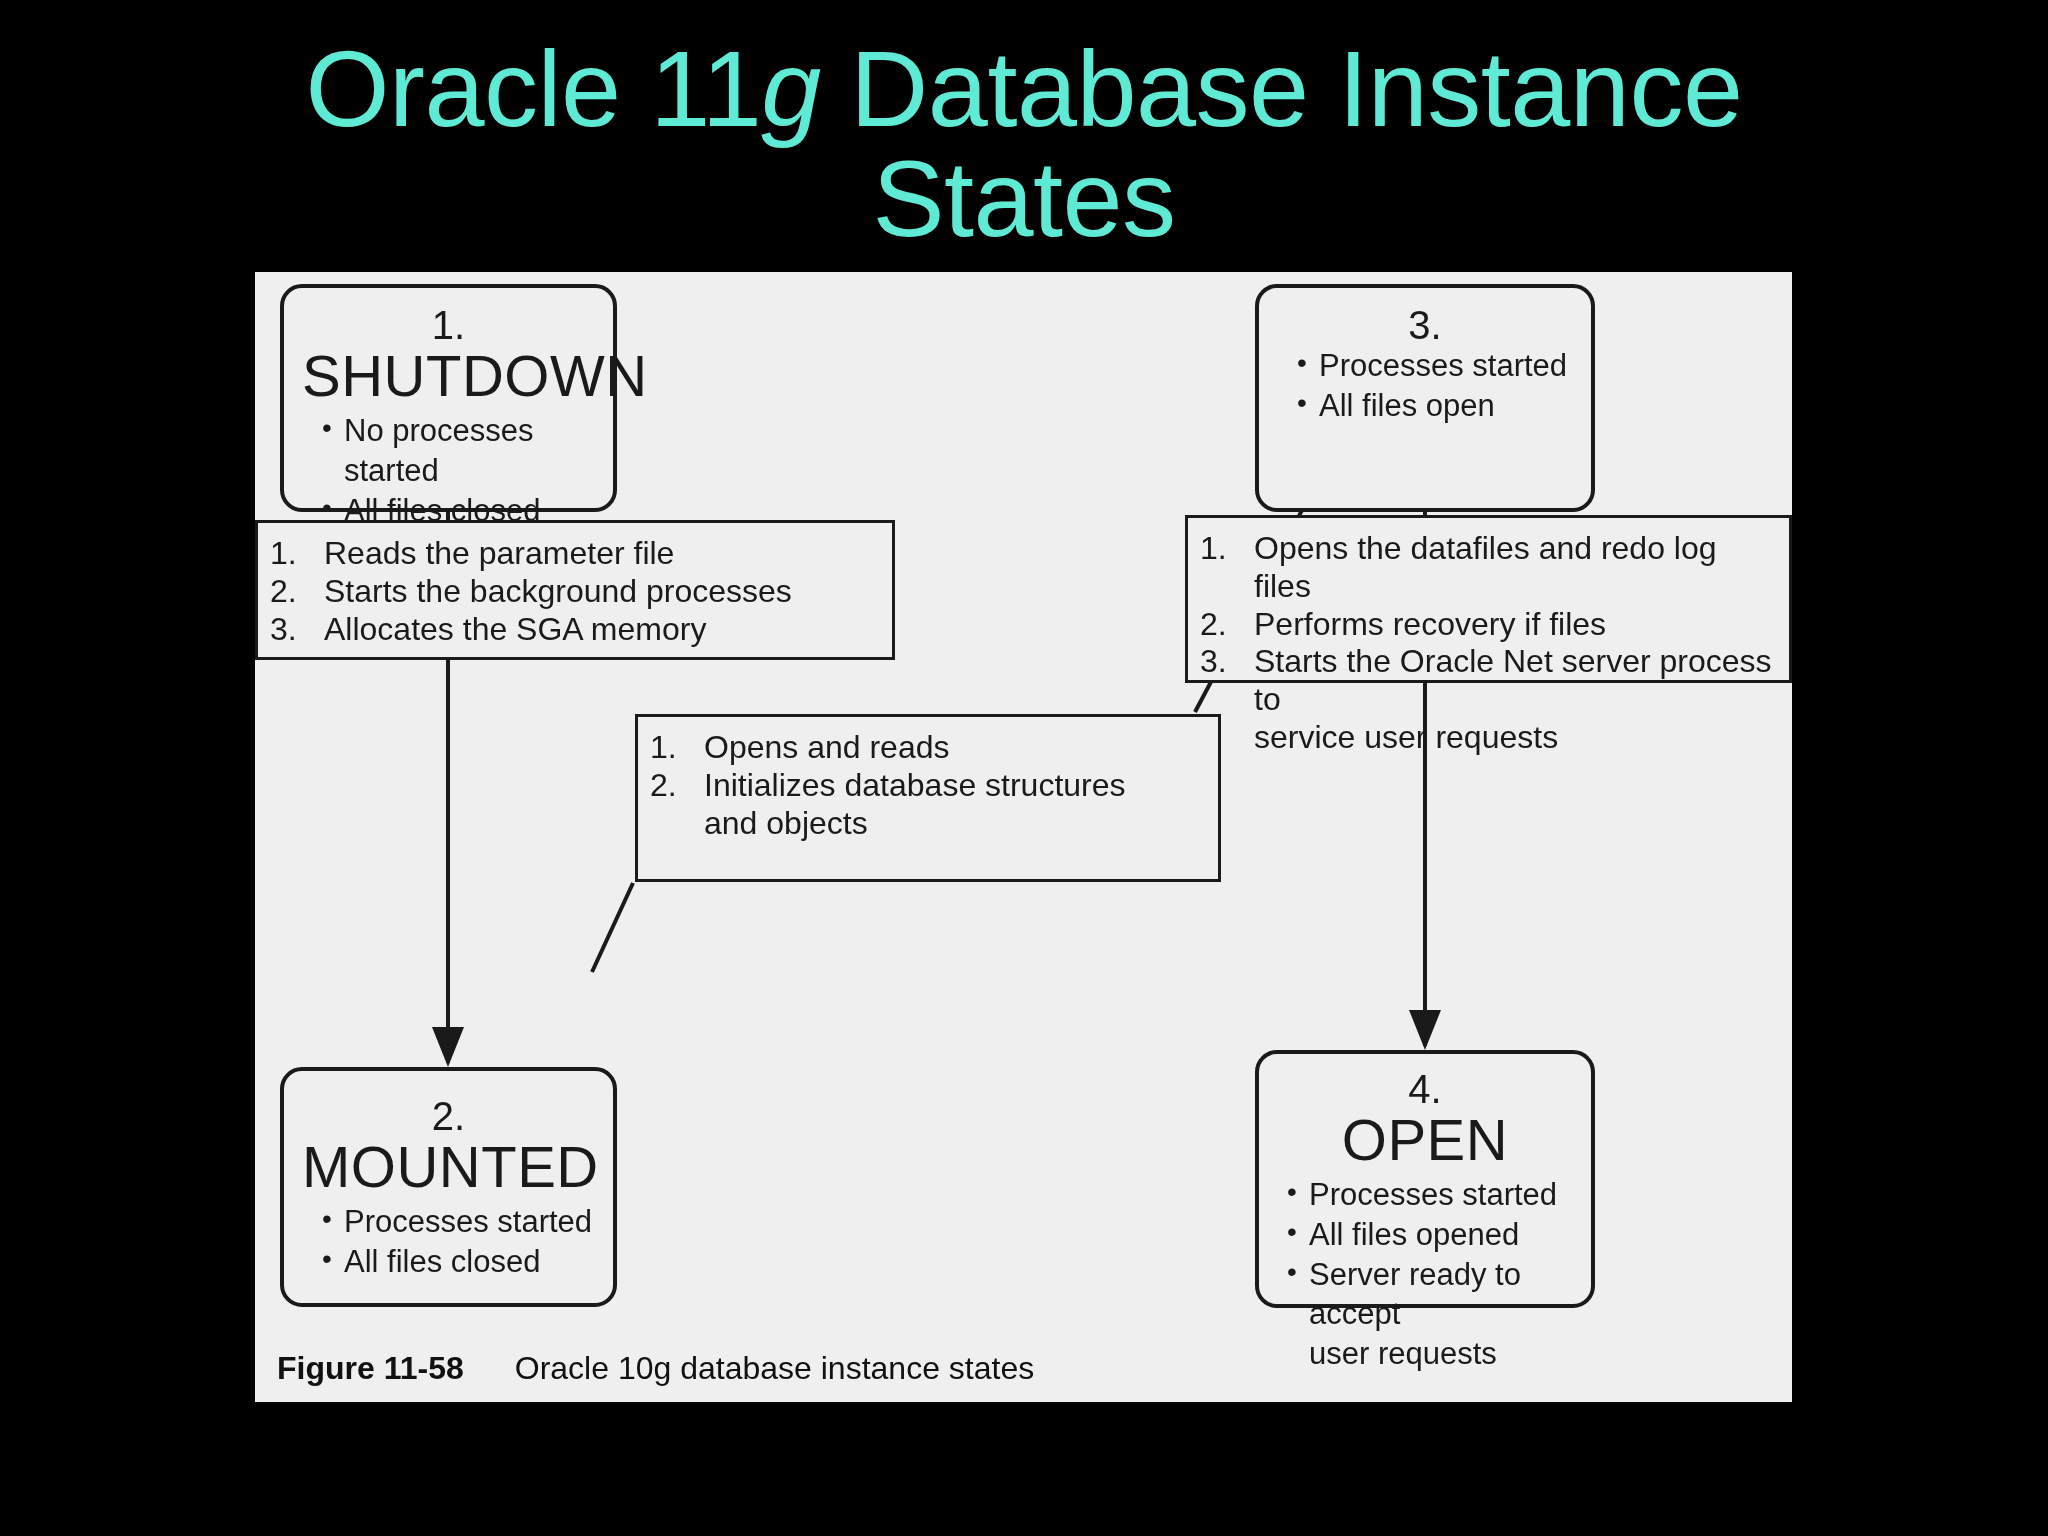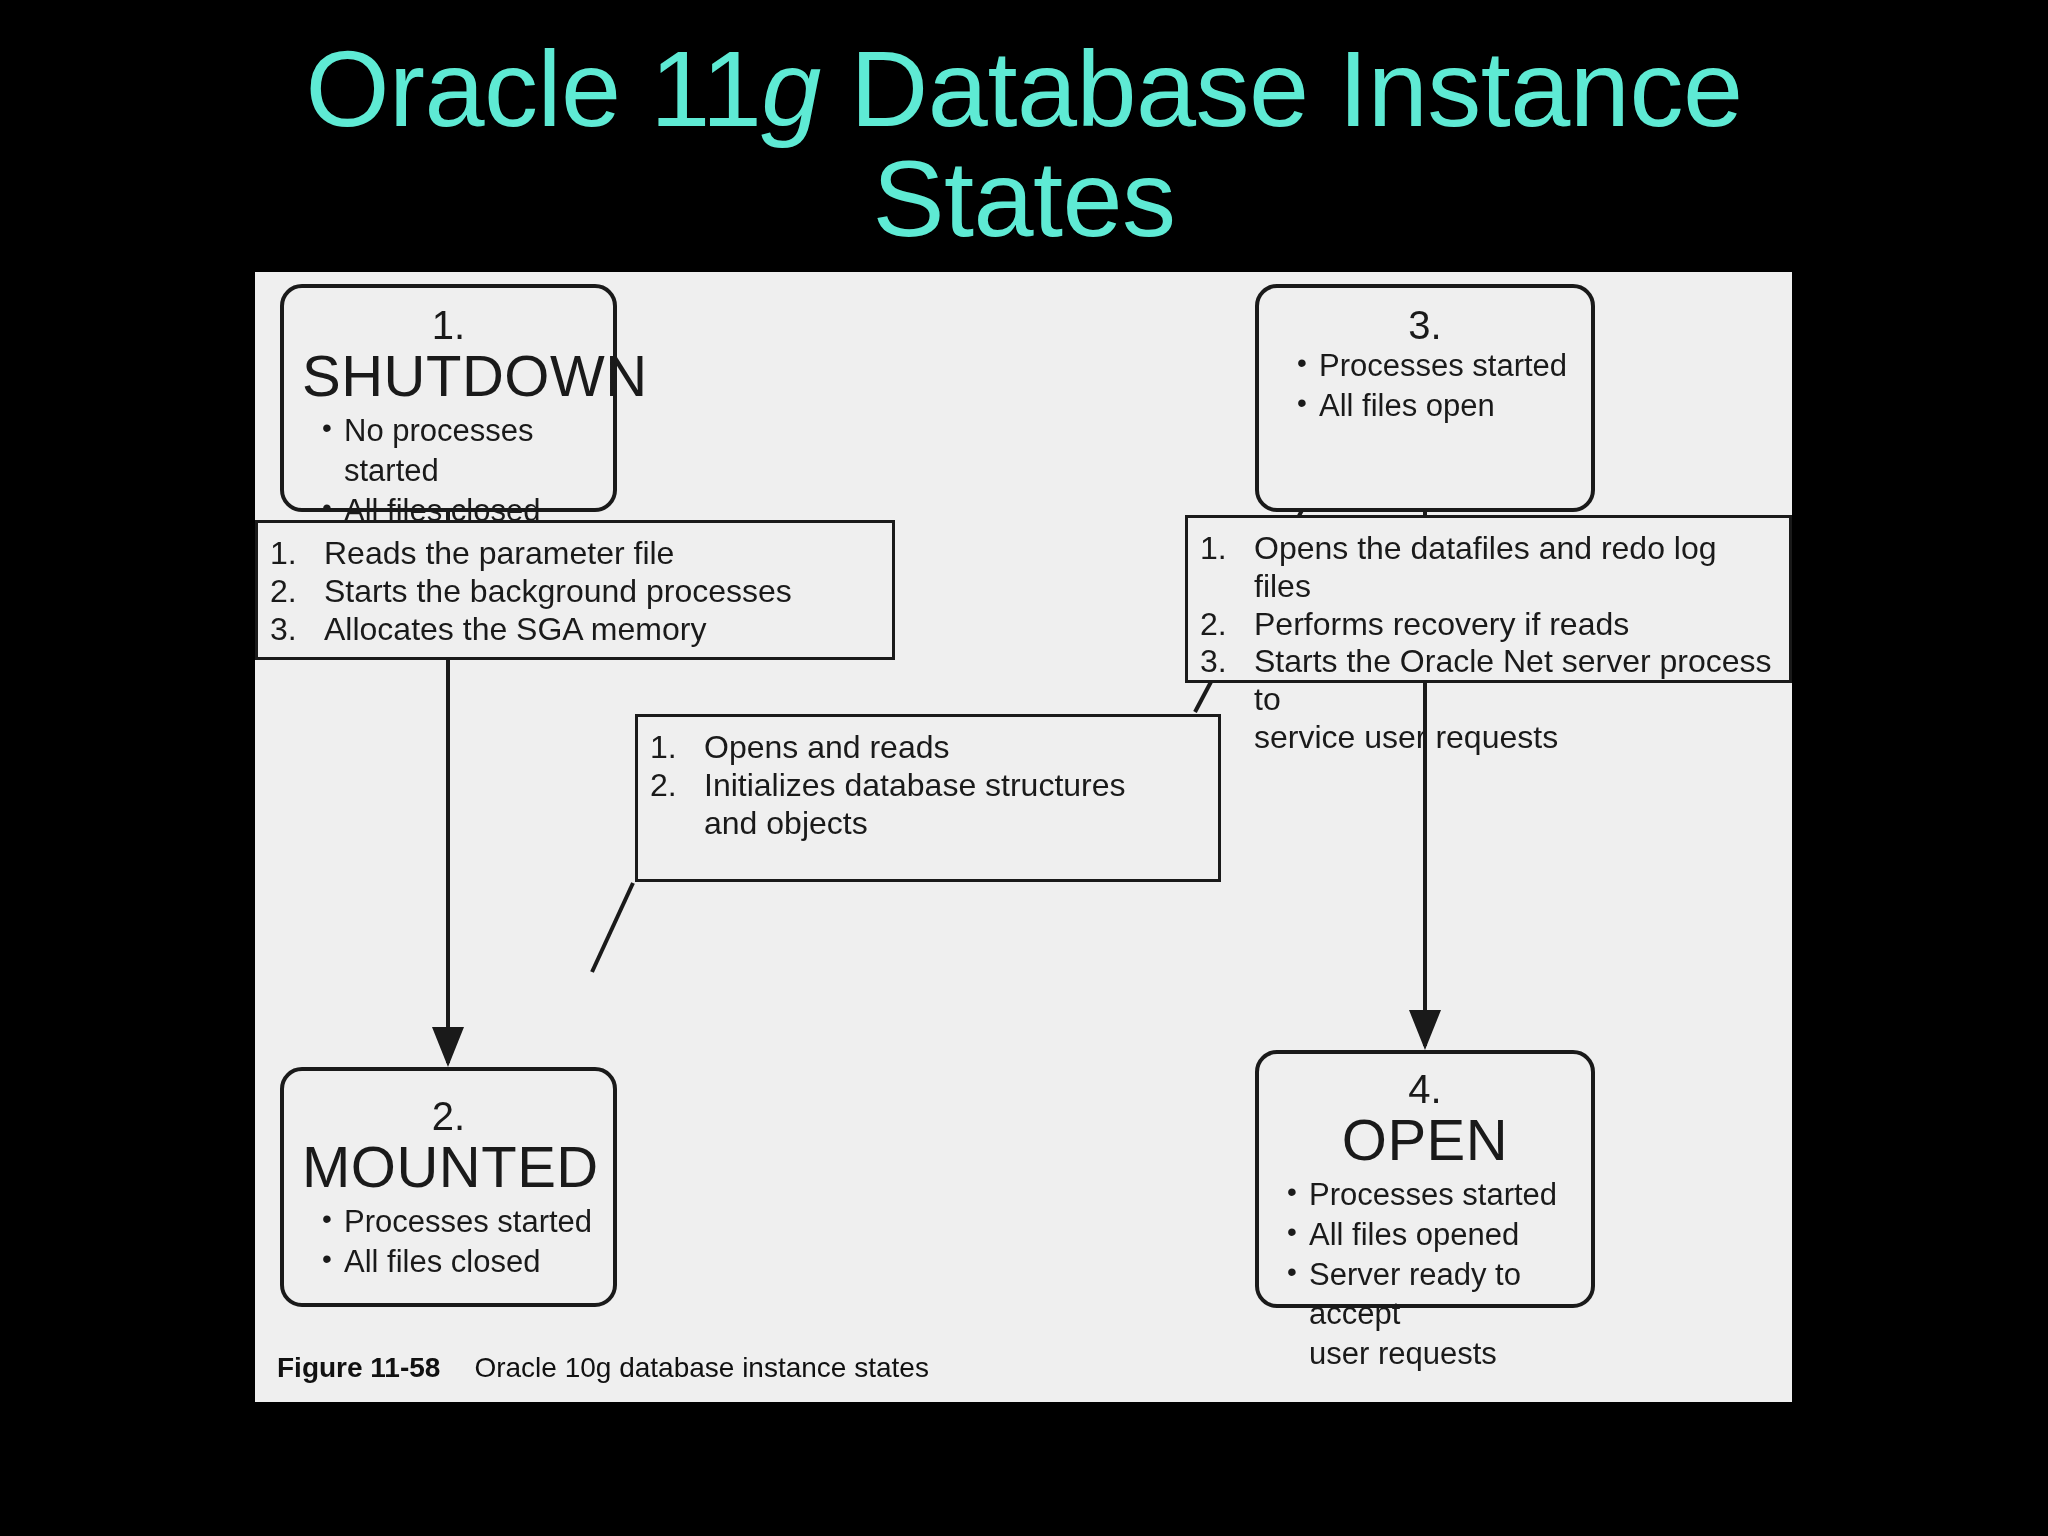--- a/index.html
+++ b/index.html
@@ -158,25 +158,26 @@
 
   
   #figure-caption {
     position: absolute;
     left: 0;
     top: 1062px;
     width: 1537px;
     height: 68px;
     color: #111111;
     font-family: "Liberation Sans", sans-serif;
-    font-size: 28px;
+    font-size: 32px;
     display: flex;
     align-items: center;
     padding-left: 22px;
     box-sizing: border-box;
+    gap: 17px;
   }
   #figure-caption .cap-label {
     font-weight: bold;
     margin-right: 34px;
   }
   #figure-caption .cap-text {
     font-weight: 400;
   }
 
   
@@ -267,21 +268,21 @@
     </div>
 
     <div class="note-box" id="note-right">
       <ul class="note-list">
         <li>
           <span class="n">1.</span>
           <span class="t">Opens the datafiles and redo log files</span>
         </li>
         <li>
           <span class="n">2.</span>
-          <span class="t">Performs recovery if reads</span>
+          <span class="t">Performs recovery if files</span>
         </li>
         <li>
           <span class="n">3.</span>
           <span class="t">Starts the Oracle Net server process to</span>
         </li>
         <li class="cont">
           <span class="n"></span>
           <span class="t">service user requests</span>
         </li>
       </ul>

